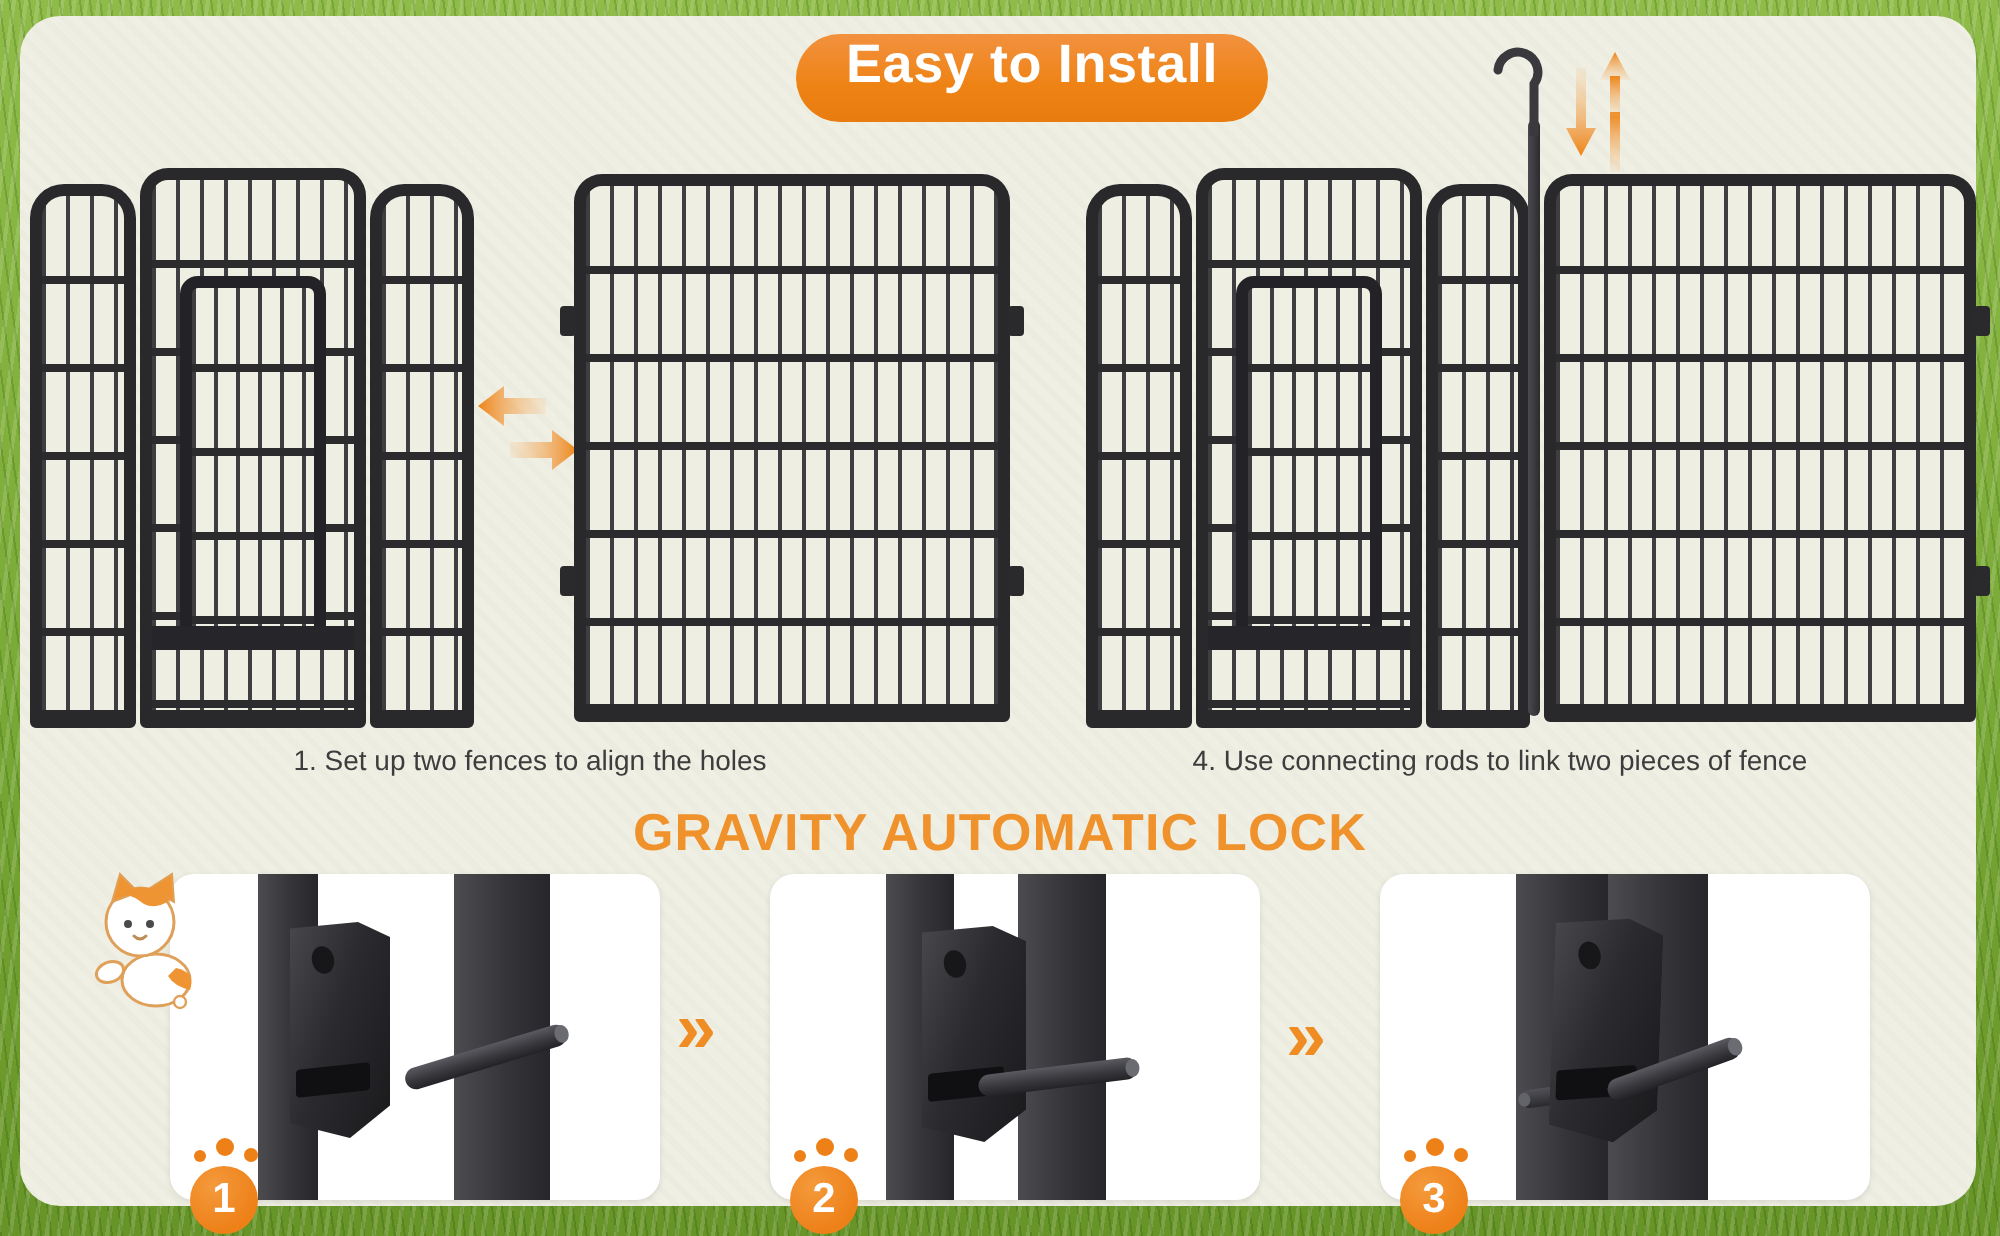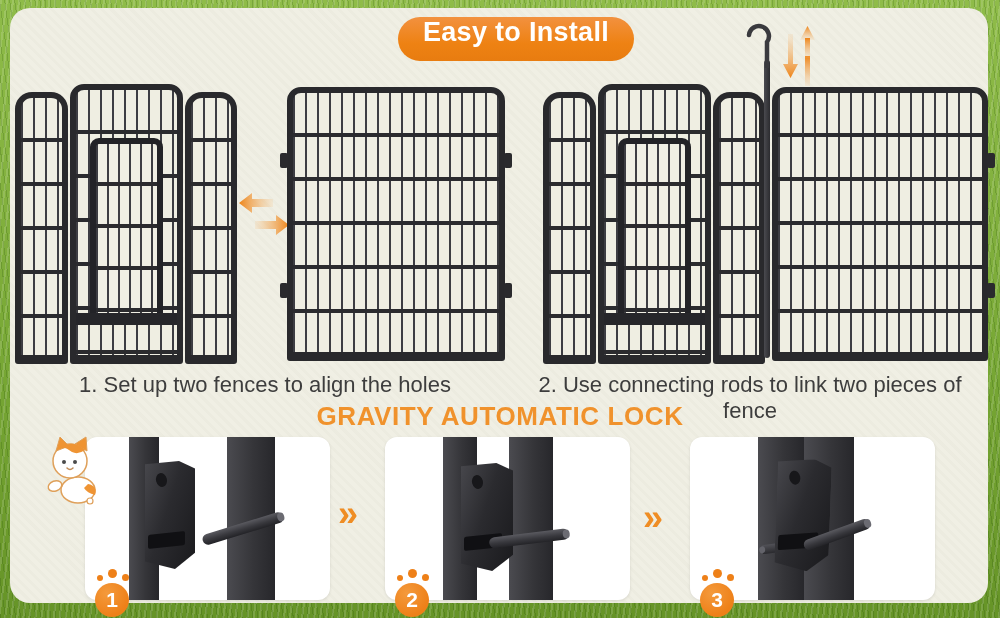--- a/index.html
+++ b/index.html
@@ -43,21 +43,21 @@
     background-color:#f0efe4;
     background-image:
       repeating-linear-gradient(180deg, rgba(41,41,44,0) 0 38px, #2b2b2e 38px 42px),
       repeating-linear-gradient(90deg, #3d3d42 0 2px, rgba(0,0,0,0) 2px 11px);
   }
   .rail{position:absolute;left:0;right:0;bottom:30px;height:12px;background:#26262a;}
   .nub{position:absolute;width:8px;height:15px;background:#2a2a2d;border-radius:2px;}
   
   .rodline{position:absolute;left:764px;top:60px;width:6px;height:298px;background:linear-gradient(90deg,#4a4a4f,#2c2c30);border-radius:3px;}
   
-  .caption{position:absolute;color:#3d3d3d;font-size:22px;text-align:center;}
+  .caption{position:absolute;color:#3d3d3d;font-size:14px;text-align:center;}
   .lock-heading{
     position:absolute;left:0;right:0;top:401px;text-align:center;
     color:#f0922c;font-size:26px;font-weight:700;letter-spacing:.6px;
   }
   
   .card{
     position:absolute;top:437px;width:245px;height:163px;background:#fff;
     border-radius:12px;box-shadow:0 1px 3px rgba(0,0,0,.10);overflow:visible;
   }
   .post{position:absolute;top:0;bottom:0;background:linear-gradient(90deg,#4b4b50 0%,#353539 55%,#27272b 100%);}
@@ -175,21 +175,21 @@
         <rect x="25" y="14" width="5" height="20"></rect>
       </g>
   </svg>
 
   <div class="panel wide" style="left:772px;top:87px;width:216px;height:274px;">
     <div class="nub" style="right:-13px;top:60px;"></div>
     <div class="nub" style="right:-13px;top:190px;"></div>
   </div>
 
   <div class="caption" style="left:55px;top:372px;width:420px;">1. Set up two fences to align the holes</div>
-  <div class="caption" style="left:525px;top:372px;width:450px;">2. Use connecting rods to link two pieces of fence</div>
+  <div class="caption" style="left:525px;top:372px;width:450px;">4. Use connecting rods to link two pieces of fence</div>
 
   <div class="lock-heading">GRAVITY AUTOMATIC LOCK</div>
 
   <div class="card" style="left:85px;">
     <div class="post" style="left:44px;width:30px;"></div>
     <div class="post" style="left:142px;width:48px;"></div>
     <div class="latch" style="left:60px;top:24px;width:50px;height:108px;"></div>
     <div class="rod" style="left:116px;top:86px;width:84px;transform:rotate(-17deg);"></div>
     <div class="paw">
       <span class="toe t1"></span>

